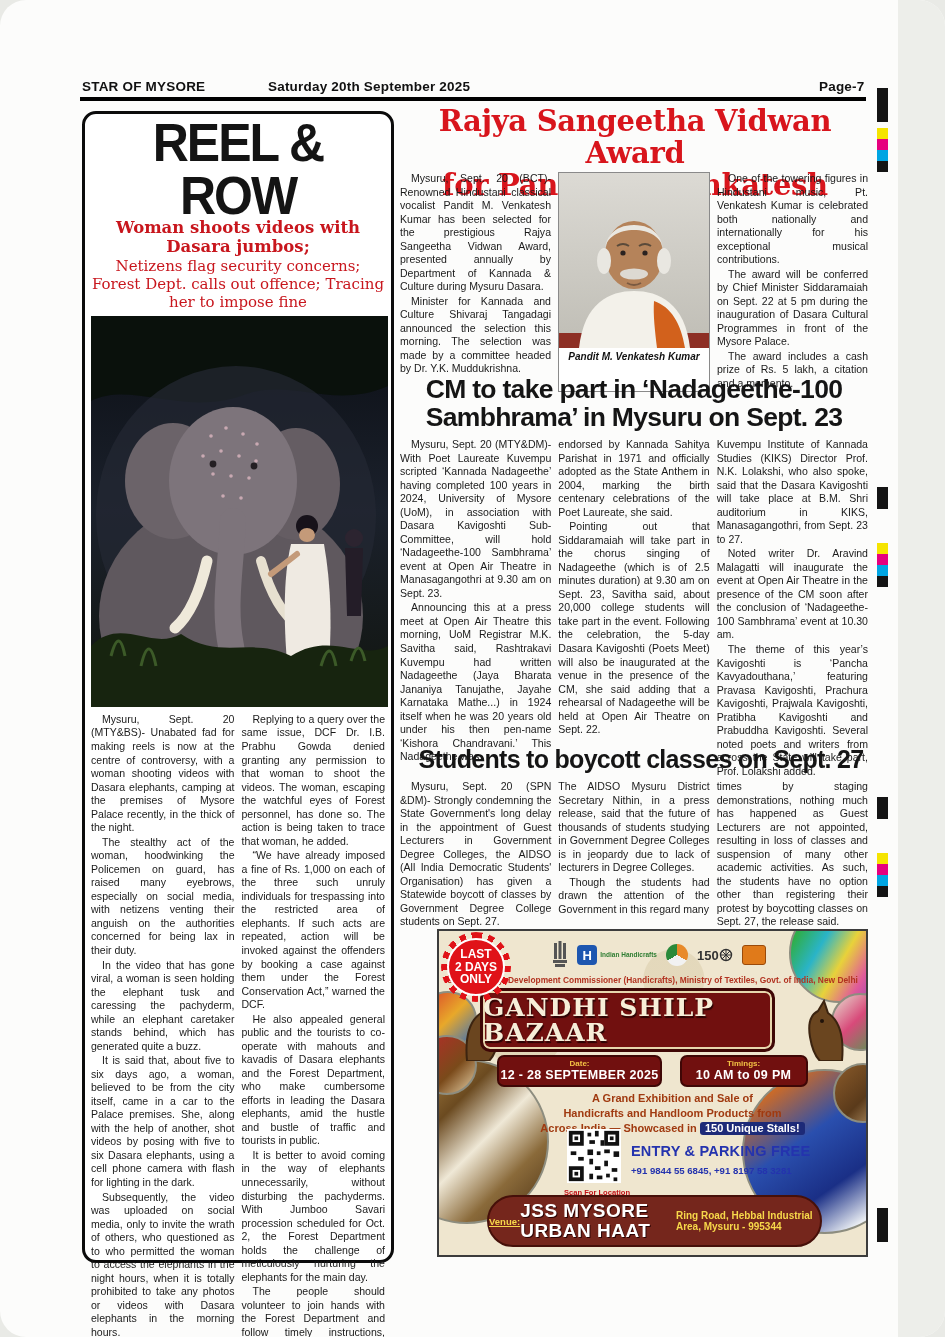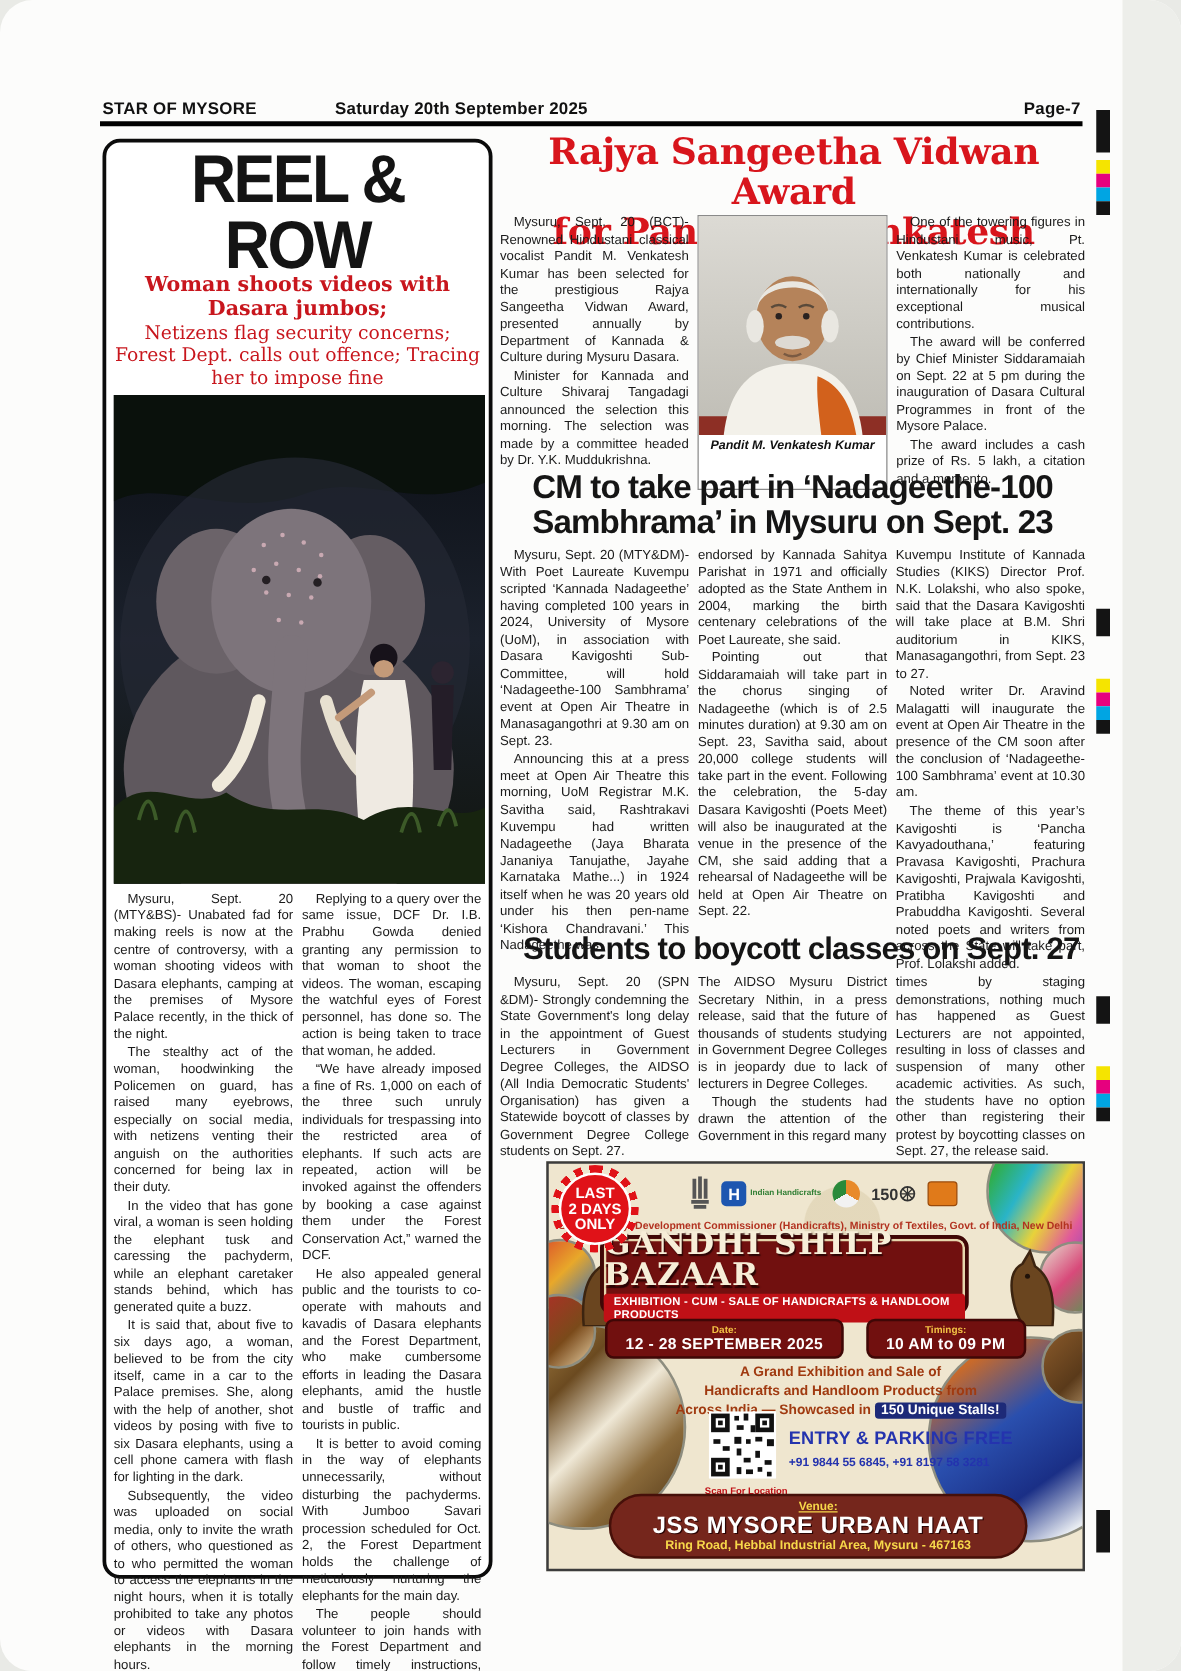--- a/index.html
+++ b/index.html
@@ -68,35 +68,35 @@
   .banner{position:absolute;left:41px;top:57px;width:295px;height:64px;background:#71100f;
           border:3px solid #3f0706;border-radius:10px;box-shadow:inset 0 0 0 2px #e7d6ad;z-index:3;
           display:flex;flex-direction:column;align-items:center;justify-content:center;}
   .banner-title{font-family:"DejaVu Serif",serif;font-weight:bold;font-size:25px;color:#f7eed8;
                 letter-spacing:1px;line-height:1;text-shadow:1px 2px 1px #2a0404;}
   .banner-strip{margin-top:3px;background:#c01016;color:#fff;font-weight:bold;font-size:9px;
                 padding:1px 8px 2px;border-radius:3px;letter-spacing:.2px;}
   .horse{position:absolute;top:68px;z-index:2;}
   .infobox{position:absolute;top:124px;width:100%;display:flex;justify-content:center;gap:18px;z-index:3;}
   .ibox{background:#71100f;border:2px solid #3f0706;border-radius:7px;color:#fff;text-align:center;
-        padding:2px 14px 3px;min-width:128px;}
+        padding:2px 1px 3px;min-width:128px;}
   .ibox .lab{color:#f3c245;font-size:8px;font-weight:bold;}
   .ibox .val{font-size:12.5px;font-weight:900;letter-spacing:.3px;}
   .grand{position:absolute;left:0;top:160px;width:100%;text-align:center;z-index:3;
          color:#a03a10;font-weight:800;font-size:11px;line-height:15px;padding-left:40px;}
   .stalls{background:#1d2a78;color:#fff;padding:0 5px 1px;border-radius:3px;font-weight:800;}
   .qr{position:absolute;left:128px;top:198px;z-index:3;}
   .scanlab{position:absolute;left:118px;top:257px;width:80px;text-align:center;z-index:3;
            color:#c01016;font-weight:bold;font-size:7.6px;}
   .entry{position:absolute;left:192px;top:212px;width:230px;z-index:3;color:#2433ae;font-weight:900;
          font-size:14.5px;letter-spacing:.2px;}
   .phones{position:absolute;left:192px;top:234px;width:230px;z-index:3;color:#2433ae;font-weight:bold;
           font-size:9.6px;}
   .venue{position:absolute;left:48px;top:264px;width:335px;height:52px;background:#75261c;
-         border:2px solid #461009;border-radius:30px;z-index:4;display:flex;flex-direction:column;
+         border:2px solid #461009;border-radius:30px;z-index:4;display:flex;flex-direction:row;
          align-items:center;justify-content:center;}
   .venue .vlab{color:#f7d84a;font-size:9.5px;font-weight:bold;text-decoration:underline;}
   .venue .vname{color:#fff;font-weight:900;font-size:19px;letter-spacing:.5px;line-height:1.05;
                 text-shadow:1px 1px 0 #2a0404;}
   .venue .vaddr{color:#f7d84a;font-size:10px;font-weight:bold;}
   .mini-logo{display:flex;align-items:center;gap:3px;}
   .hc-text{font-size:6.5px;font-weight:bold;color:#2e7d32;line-height:1.05;}
 </style>
 </head>
 <body>
@@ -314,21 +314,20 @@
       <path d="M8,62 C6,40 10,22 22,14 L26,2 L32,12 C40,16 42,26 40,38 C38,50 34,58 30,62 Z" fill="#6a451f" stroke="#3c2410" stroke-width="2"></path>
       <circle cx="28" cy="22" r="2" fill="#21130a"></circle>
     </svg>
     <svg class="horse" style="left:369px;transform:scaleX(-1);" width="42" height="62" viewBox="0 0 42 62">
       <path d="M8,62 C6,40 10,22 22,14 L26,2 L32,12 C40,16 42,26 40,38 C38,50 34,58 30,62 Z" fill="#6a451f" stroke="#3c2410" stroke-width="2"></path>
       <circle cx="28" cy="22" r="2" fill="#21130a"></circle>
     </svg>
 
     <div class="banner">
       <div class="banner-title">GANDHI SHILP BAZAAR</div>
-      <div class="banner-strip">EXHIBITION - CUM - SALE OF HANDICRAFTS &amp; HANDLOOM PRODUCTS</div>
     </div>
 
     <div class="infobox">
       <div class="ibox">
         <div class="lab">Date:</div>
         <div class="val">12 - 28 SEPTEMBER 2025</div>
       </div>
       <div class="ibox">
         <div class="lab">Timings:</div>
         <div class="val">10 AM to 09 PM</div>
@@ -377,21 +376,21 @@
       </g>
     </svg>
     <div class="scanlab">Scan For Location</div>
 
     <div class="entry">ENTRY &amp; PARKING FREE</div>
     <div class="phones">+91 9844 55 6845, +91 8197 58 3281</div>
 
     <div class="venue">
       <div class="vlab">Venue:</div>
       <div class="vname">JSS MYSORE URBAN HAAT</div>
-      <div class="vaddr">Ring Road, Hebbal Industrial Area, Mysuru - 467163</div>
+      <div class="vaddr">Ring Road, Hebbal Industrial Area, Mysuru - 995344</div>
     </div>
   </div>
 
   <div class="reg k" style="top:88px;height:34px;"></div>
   <div class="sq" style="top:128px;background:#f5e400;"></div>
   <div class="sq" style="top:139px;background:#e6007e;"></div>
   <div class="sq" style="top:150px;background:#00a5e3;"></div>
   <div class="sq" style="top:161px;background:#141414;"></div>
 
   <div class="reg k" style="top:487px;height:22px;"></div>

